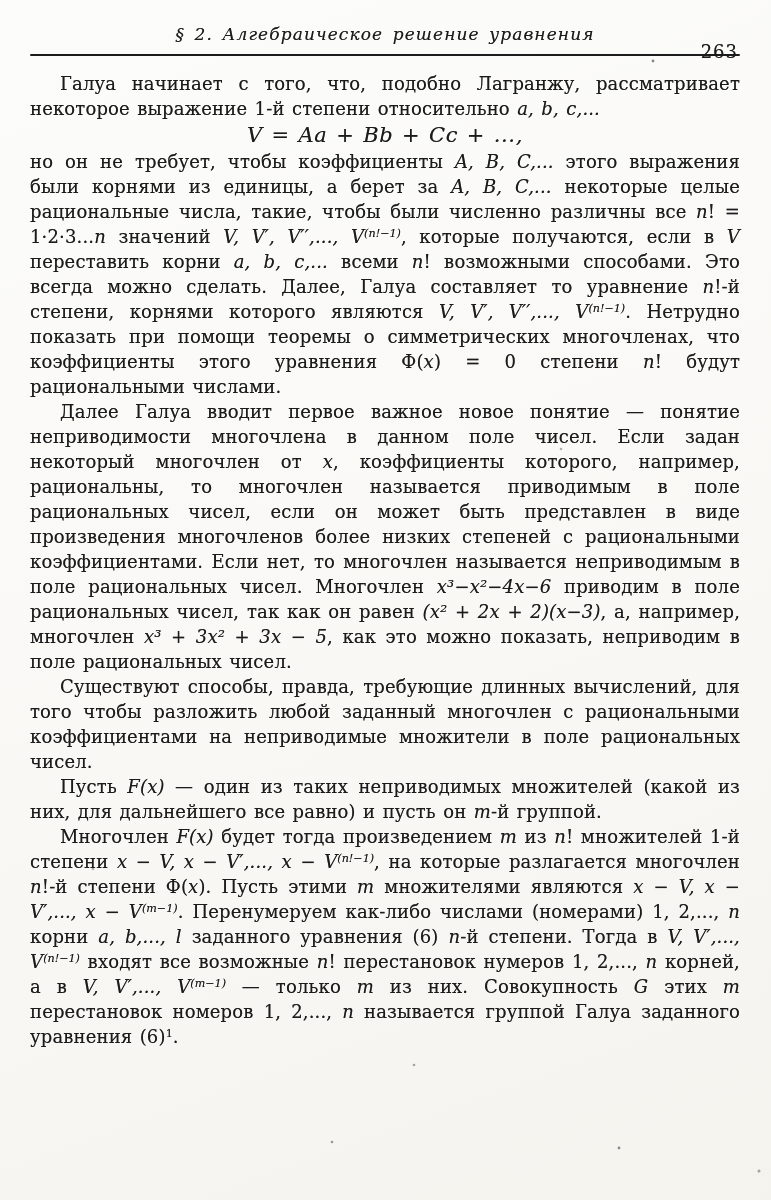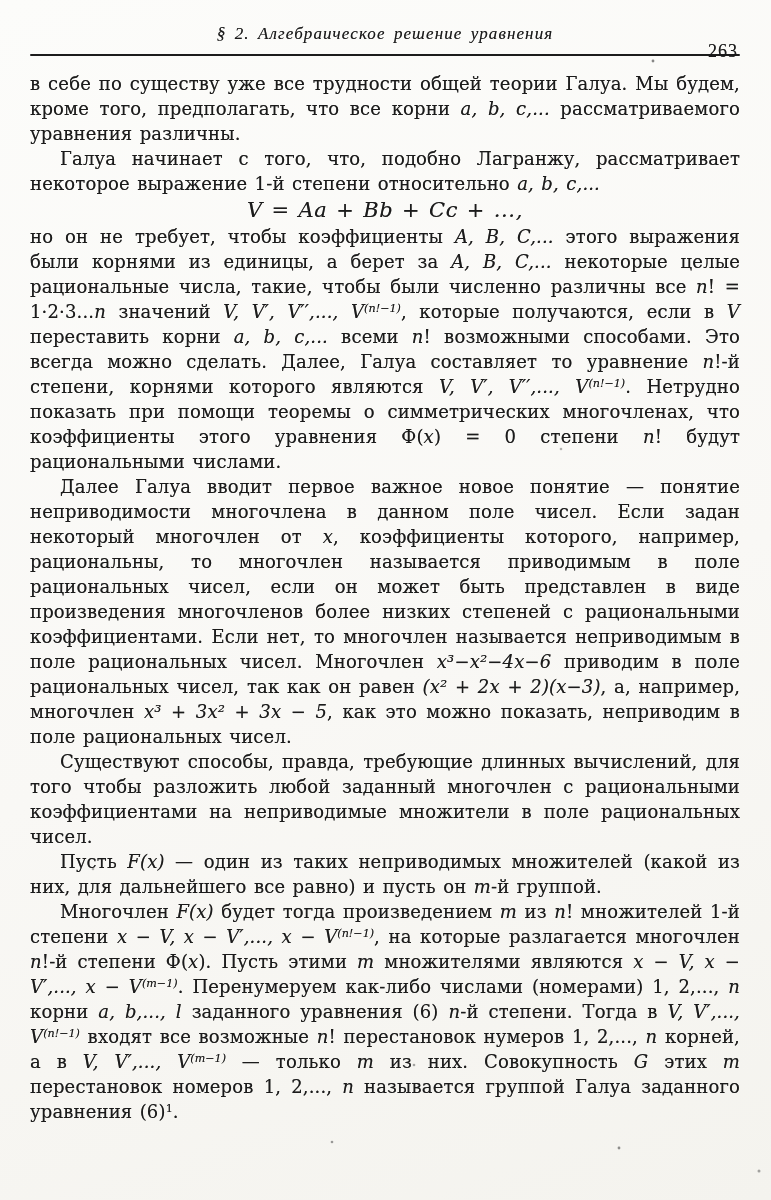--- a/index.html
+++ b/index.html
@@ -4,21 +4,21 @@
 <style>
   html,body{margin:0;padding:0;background:#e8e6e1;}
   .page{
     width:771px;height:1200px;position:relative;overflow:hidden;
     box-sizing:border-box;padding:24px 31px 0 30px;
     background:linear-gradient(160deg,#fcfcfa 0%,#f9f8f5 55%,#f4f3ee 100%);
     font-family:"DejaVu Serif", "Liberation Serif", serif;
     color:#1b1b1b;
     text-shadow:0 0 0.35px rgba(15,15,15,.55);
   }
-  .running-head{position:relative;height:27px;font-family:Liberation Serif, serif;}
+  .running-head{position:relative;height:27px;}
   .head-title{
     display:block;text-align:center;font-style:italic;
     font-size:17px;letter-spacing:1.1px;word-spacing:3px;
   }
   .page-num{
     position:absolute;right:2px;top:17px;font-style:normal;
     font-size:18px;letter-spacing:1px;
   }
   .head-rule{height:2px;background:#1c1c1c;margin-top:3px;border-radius:1px;}
   .page-body{
@@ -47,21 +47,20 @@
 <body>
 
 <div class="page" style="color: rgb(27, 27, 27);">
   <div class="running-head">
     <span class="head-title">§ 2. Алгебраическое решение уравнения</span>
     <span class="page-num">263</span>
   </div>
   <div class="head-rule"></div>
 
   <div class="page-body">
-      <p class="para"><span>в себе по существу уже все трудности общей теории Галуа. Мы будем, кроме того, предполагать, что все корни </span><span class="it">a, b, c,...</span><span> рассматриваемого уравнения различны.</span></p>
       <p class="para indent"><span>Галуа начинает с того, что, подобно Лагранжу, рассматривает некоторое выражение 1-й степени относительно </span><span class="it">a, b, c,...</span></p>
       <div class="formula"><span class="it">V = Aa + Bb + Cc + ...,</span></div>
       <p class="para"><span>но он не требует, чтобы коэффициенты </span><span class="it">A, B, C,...</span><span> этого выражения были корнями из единицы, а берет за </span><span class="it">A, B, C,...</span><span> некоторые целые рациональные числа, такие, чтобы были численно различны все </span><span class="it">n</span><span>! = 1·2·3...</span><span class="it">n</span><span> значений </span><span class="it">V, V′, V′′,..., V</span><sup class="it">(n!−1)</sup><span>, которые получаются, если в </span><span class="it">V</span><span> переставить корни </span><span class="it">a, b, c,...</span><span> всеми </span><span class="it">n</span><span>! возможными способами. Это всегда можно сделать. Далее, Галуа составляет то уравнение </span><span class="it">n</span><span>!-й степени, корнями которого являются </span><span class="it">V, V′, V′′,..., V</span><sup class="it">(n!−1)</sup><span>. Нетрудно показать при помощи теоремы о симметрических многочленах, что коэффициенты этого уравнения Ф(</span><span class="it">x</span><span>) = 0 степени </span><span class="it">n</span><span>! будут рациональными числами.</span></p>
       <p class="para indent"><span>Далее Галуа вводит первое важное новое понятие — понятие неприводимости многочлена в данном поле чисел. Если задан некоторый многочлен от </span><span class="it">x</span><span>, коэффициенты которого, например, рациональны, то многочлен называется приводимым в поле рациональных чисел, если он может быть представлен в виде произведения многочленов более низких степеней с рациональными коэффициентами. Если нет, то многочлен называется неприводимым в поле рациональных чисел. Многочлен </span><span class="it">x³−x²−4x−6</span><span> приводим в поле рациональных чисел, так как он равен </span><span class="it">(x² + 2x + 2)(x−3)</span><span>, а, например, многочлен </span><span class="it">x³ + 3x² + 3x − 5</span><span>, как это можно показать, неприводим в поле рациональных чисел.</span></p>
       <p class="para indent"><span>Существуют способы, правда, требующие длинных вычислений, для того чтобы разложить любой заданный многочлен с рациональными коэффициентами на неприводимые множители в поле рациональных чисел.</span></p>
       <p class="para indent"><span>Пусть </span><span class="it">F(x)</span><span> — один из таких неприводимых множителей (какой из них, для дальнейшего все равно) и пусть он </span><span class="it">m</span><span>-й группой.</span></p>
       <p class="para indent"><span>Многочлен </span><span class="it">F(x)</span><span> будет тогда произведением </span><span class="it">m</span><span> из </span><span class="it">n</span><span>! множителей 1-й степени </span><span class="it">x − V, x − V′,..., x − V</span><sup class="it">(n!−1)</sup><span>, на которые разлагается многочлен </span><span class="it">n</span><span>!-й степени Ф(</span><span class="it">x</span><span>). Пусть этими </span><span class="it">m</span><span> множителями являются </span><span class="it">x − V, x − V′,..., x − V</span><sup class="it">(m−1)</sup><span>. Перенумеруем как-либо числами (номерами) 1, 2,..., </span><span class="it">n</span><span> корни </span><span class="it">a, b,..., l</span><span> заданного уравнения (6) </span><span class="it">n</span><span>-й степени. Тогда в </span><span class="it">V, V′,..., V</span><sup class="it">(n!−1)</sup><span> входят все возможные </span><span class="it">n</span><span>! перестановок нумеров 1, 2,..., </span><span class="it">n</span><span> корней, а в </span><span class="it">V, V′,..., V</span><sup class="it">(m−1)</sup><span> — только </span><span class="it">m</span><span> из них. Совокупность </span><span class="it">G</span><span> этих </span><span class="it">m</span><span> перестановок номеров 1, 2,..., </span><span class="it">n</span><span> называется группой Галуа заданного уравнения (6)</span><sup>1</sup><span>.</span></p>
     </div>
 
   <div class="noise"></div>

